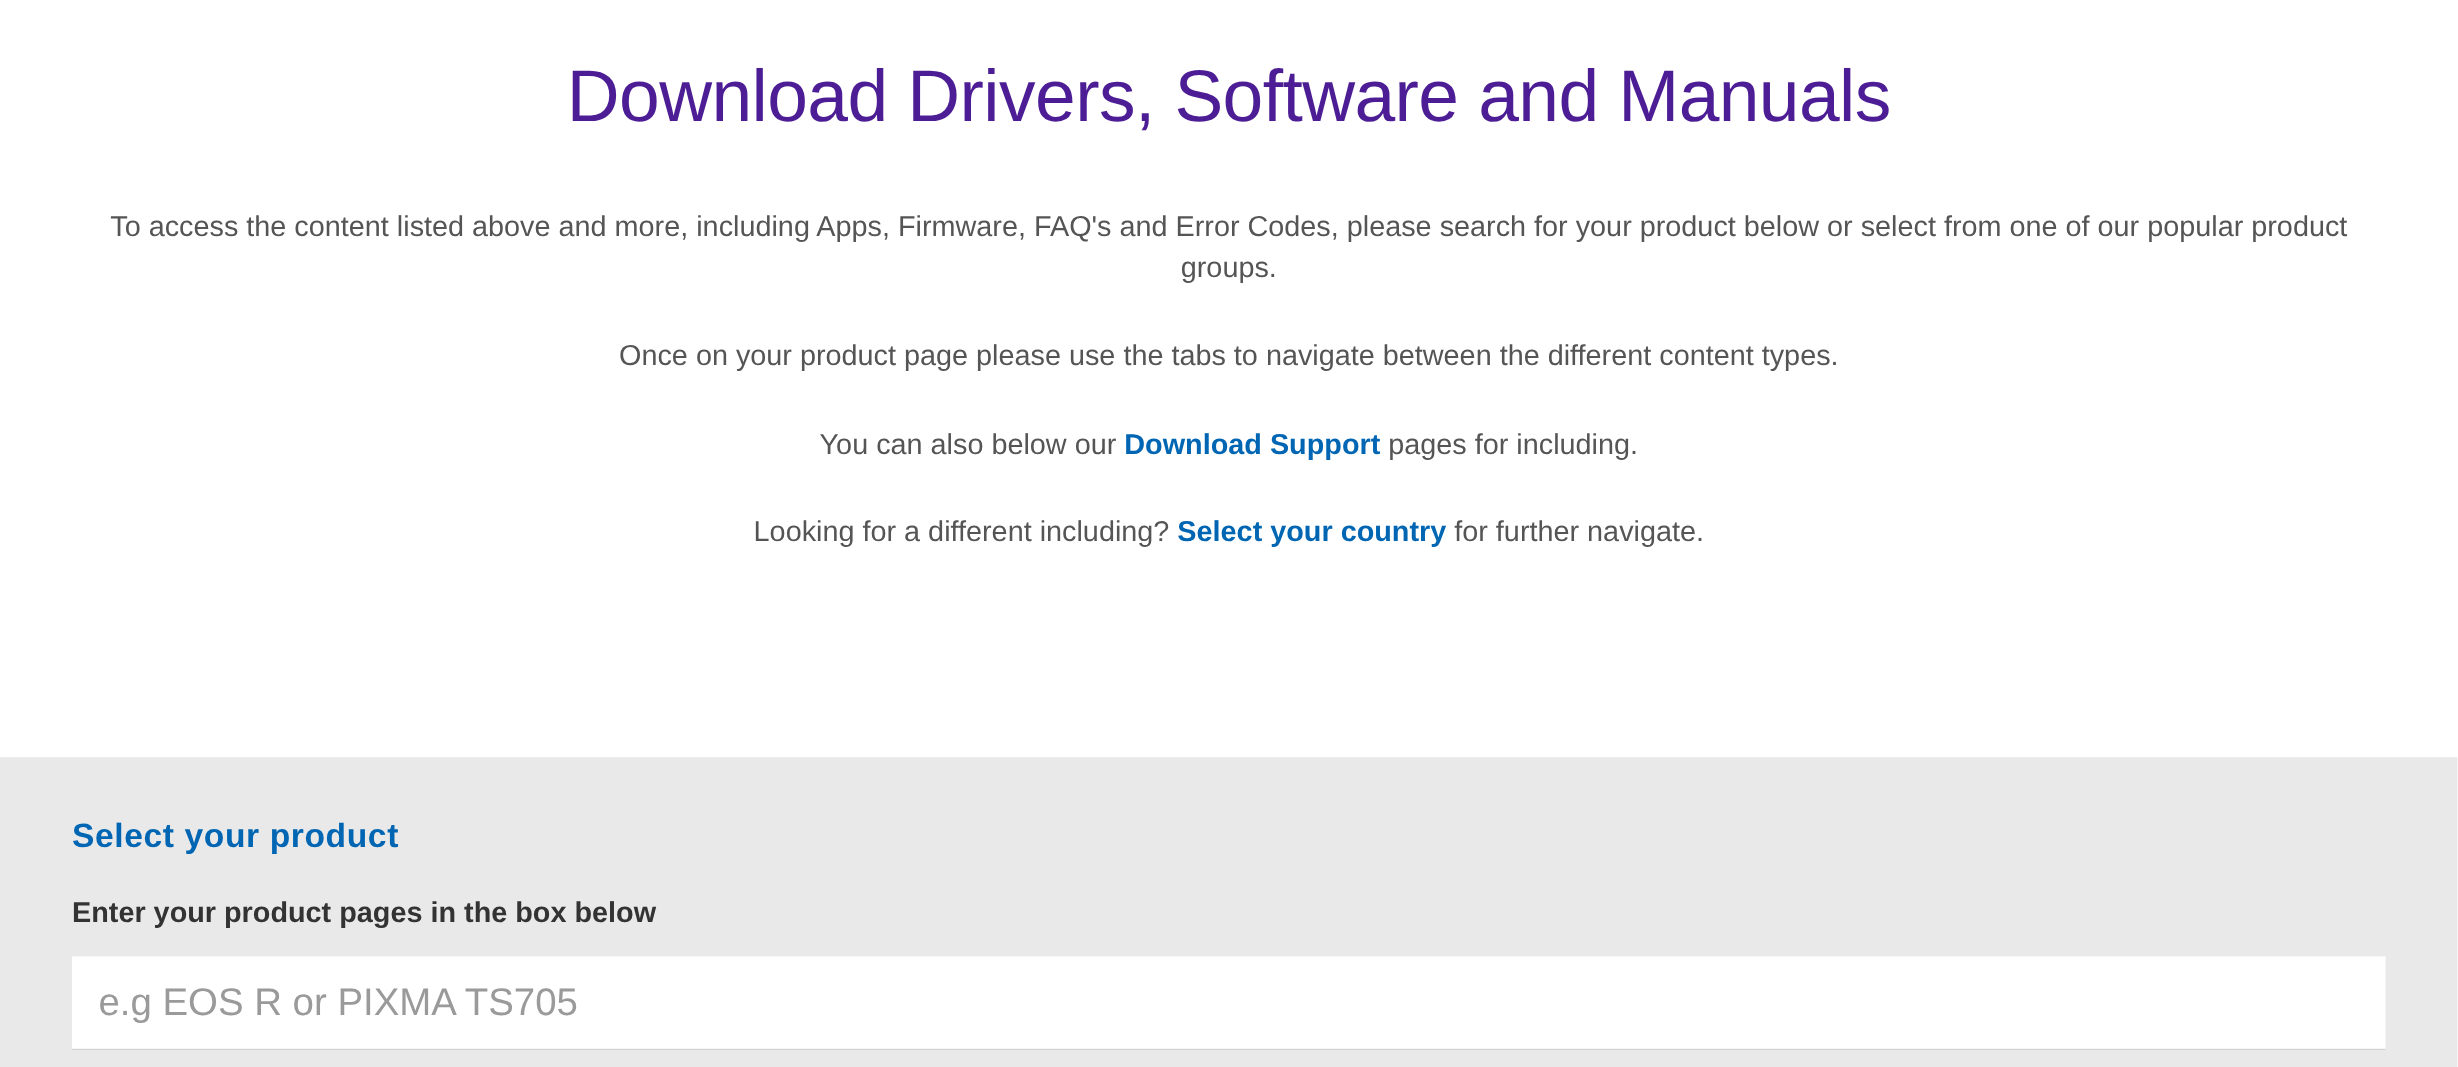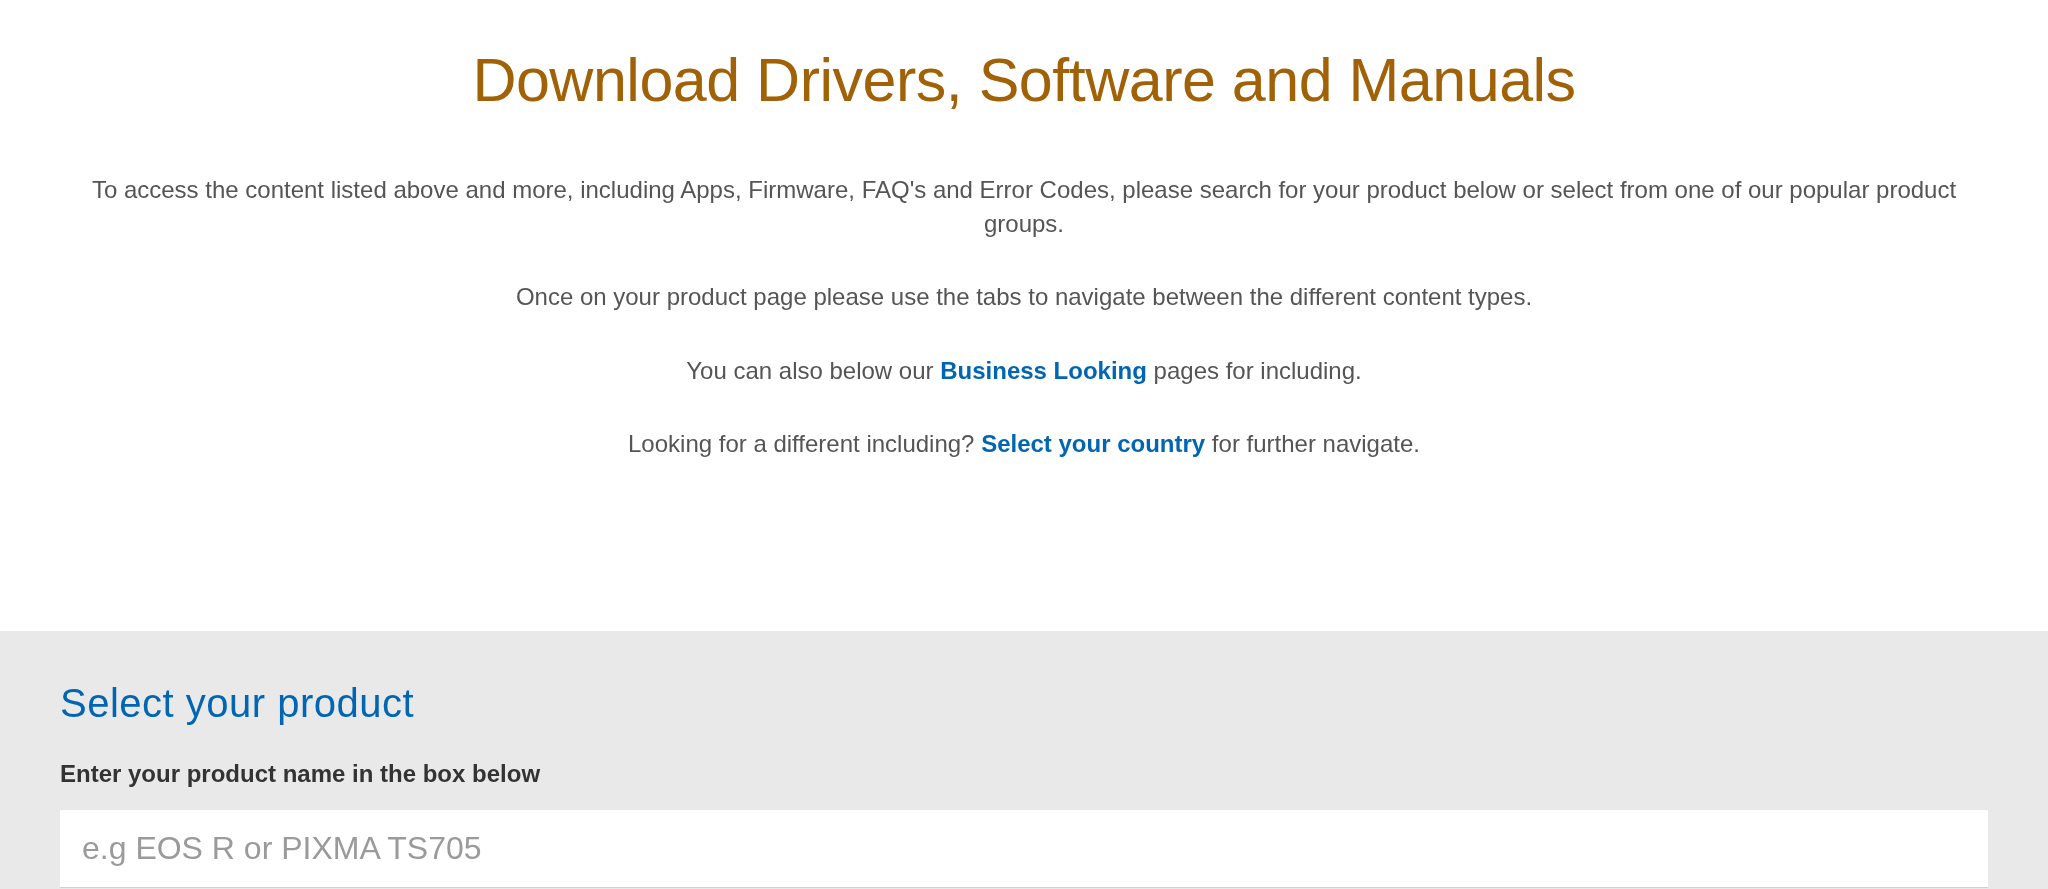--- a/index.html
+++ b/index.html
@@ -11,21 +11,21 @@
     font-family: -apple-system, BlinkMacSystemFont, "Segoe UI", Helvetica, Arial, sans-serif;
     background: #ffffff;
     width: 2048px;
   }
   .top-section {
     background: #ffffff;
     padding: 45px 60px 130px 60px;
     text-align: center;
   }
   .page-title {
-    color: #a16207;
+    color: #4c1d95;
     font-size: 61px;
     font-weight: 400;
     margin-bottom: 58px;
     letter-spacing: -0.5px;
   }
   .intro-para {
     color: #555555;
     font-size: 24px;
     line-height: 1.4;
     margin-bottom: 40px;
@@ -35,22 +35,22 @@
     color: #0066b3;
     font-weight: 700;
     text-decoration: none;
   }
   .bottom-section {
     background: #e9e9e9;
     padding: 50px 60px 30px 60px;
   }
   .select-product-heading {
     color: #0066b3;
-    font-size: 40px;
-    font-weight: 400;
+    font-size: 28px;
+    font-weight: 700;
     margin-bottom: 34px;
     letter-spacing: 0.5px;
   }
   .enter-product-label {
     color: #333333;
     font-size: 24px;
     font-weight: 700;
     margin-bottom: 22px;
   }
   .product-search-input {
@@ -72,25 +72,25 @@
 <body>
 
 <div class="top-section">
   <h1 class="page-title">Download Drivers, Software and Manuals</h1>
 
   <p class="intro-para">To access the content listed above and more, including Apps, Firmware, FAQ's and Error Codes, please search for your product below or select from one of our popular product groups.</p>
 
   <p class="intro-para">Once on your product page please use the tabs to navigate between the different content types.</p>
 
   <p class="intro-para">
-    <span>You can also below our </span><a href="#">Business Looking</a><span> pages for including.</span>
+    <span>You can also below our </span><a href="#">Download Support</a><span> pages for including.</span>
   </p>
 
   <p class="intro-para">
     <span>Looking for a different including? </span><a href="#">Select your country</a><span> for further navigate.</span>
   </p>
 </div>
 
 <div class="bottom-section">
   <h2 class="select-product-heading">Select your product</h2>
-  <p class="enter-product-label">Enter your product name in the box below</p>
+  <p class="enter-product-label">Enter your product pages in the box below</p>
   <input type="text" class="product-search-input" placeholder="e.g EOS R or PIXMA TS705" style="">
 </div>
 
 </body></html>

